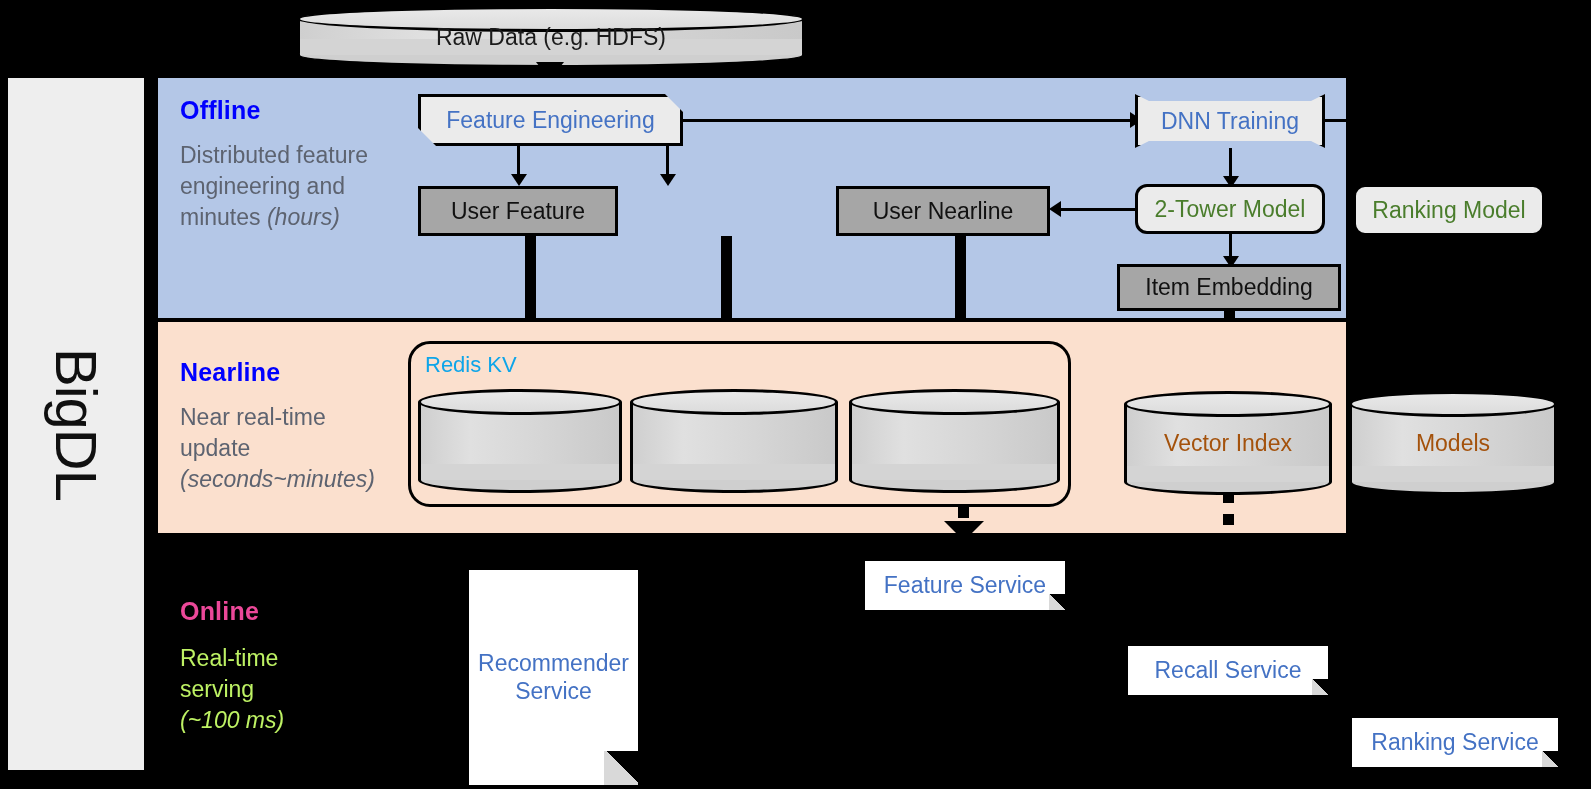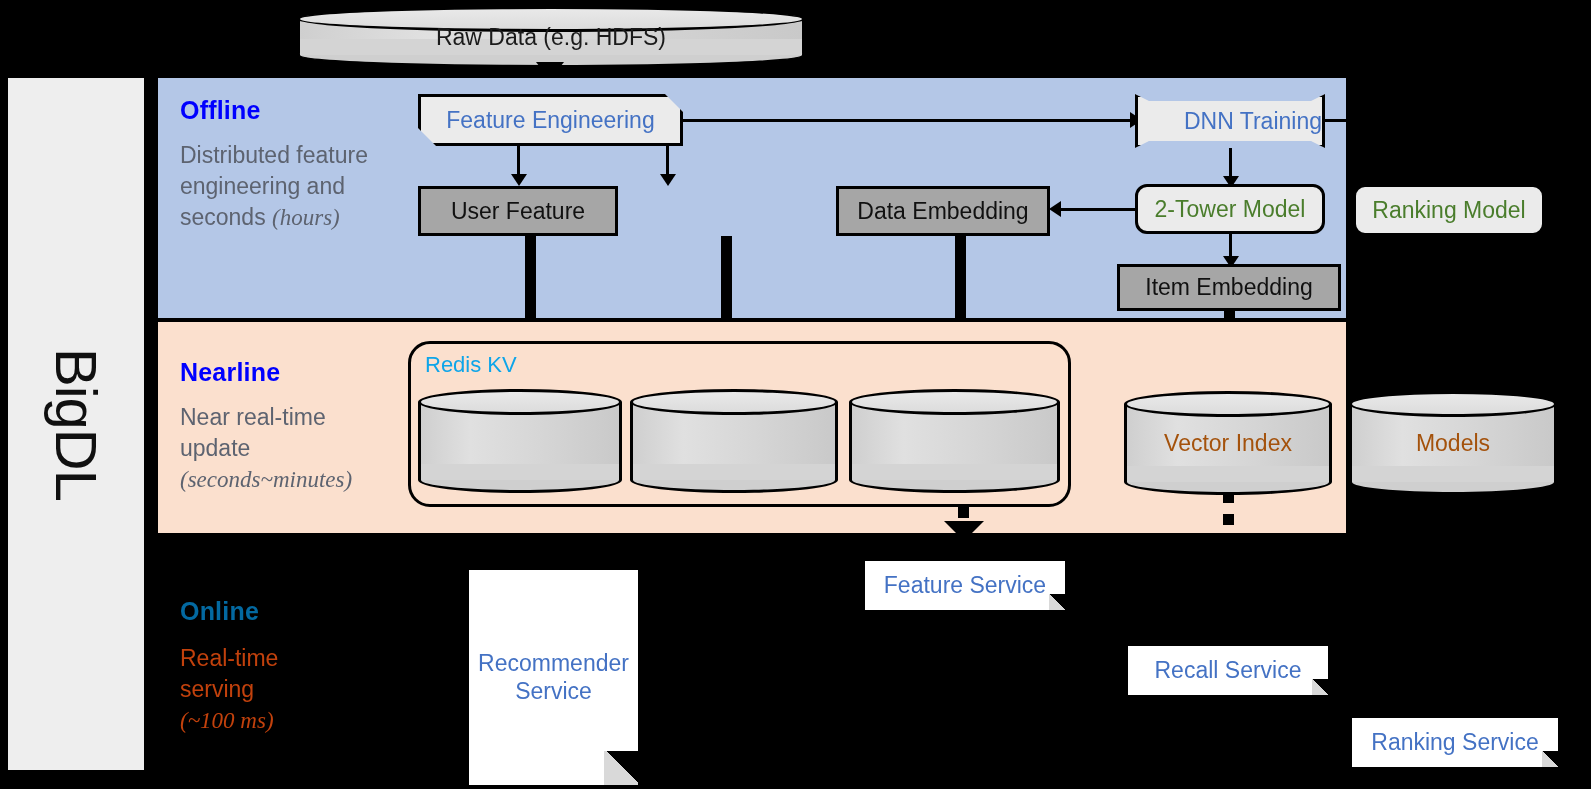--- a/index.html
+++ b/index.html
@@ -18,42 +18,42 @@
   
   .band{position:absolute;left:158px;width:1188px;}
   .band-offline{top:78px;height:240px;background:#b4c7e7;}
   .band-nearline{top:322px;height:211px;background:#fbe0ce;}
   .band-online{top:537px;height:252px;background:#000;}
 
   .band-title{position:absolute;color:#0000ff;font-size:25px;font-weight:600;
      font-family:"Liberation Sans",sans-serif;letter-spacing:.2px;}
   .band-desc{position:absolute;color:#5d6370;font-size:23px;line-height:31px;
      font-family:"Liberation Sans",sans-serif;}
-  .band-desc i{font-style:italic;font-family:Liberation Serif, serif;}
-  .band-online .band-title{color:#0369a1;}
-  .band-online .band-desc{color:#c2410c;}
+  .band-desc i{font-style:italic;}
+  .band-online .band-title{color:#ec4899;}
+  .band-online .band-desc{color:#bef264;}
 
   
   .node{position:absolute;box-sizing:border-box;display:flex;align-items:center;
     justify-content:center;text-align:center;line-height:1.15;}
 
   
   .box-grey{background:#a6a6a6;border:3px solid #000;color:#111;font-size:23px;}
 
   
   .box-proc{background:#ebebeb;border:3px solid #000;font-size:23px;}
   .box-proc.blue{color:#4472c4;}
   .box-proc.green{color:#4a7d2c;}
   .rounded{border-radius:12px;}
   
   .clip-angle{clip-path:polygon(0 0, calc(100% - 18px) 0, 100% 18px, 100% 100%, 18px 100%, 0 calc(100% - 18px));}
   
   .clip-notch{clip-path:polygon(
      0 0, 14px 7px, calc(100% - 14px) 7px, 100% 0,
-     100% 100%, calc(100% - 14px) calc(100% - 7px), 14px calc(100% - 7px), 0 100%);justify-content:flex-end;}
+     100% 100%, calc(100% - 14px) calc(100% - 7px), 14px calc(100% - 7px), 0 100%);}
 
   
   .cyl{position:absolute;}
   .cyl .body{position:absolute;left:0;right:0;top:13px;bottom:13px;
     background:linear-gradient(to right,#cfcfcf 0%,#e0e0e0 25%,#d6d6d6 60%,#c9c9c9 100%);
     border-left:3px solid #000;border-right:3px solid #000;}
   .cyl .top{position:absolute;left:0;right:0;top:0;height:26px;border-radius:50%;
     background:linear-gradient(to bottom,#e9e9e9,#dcdcdc);border:3px solid #000;box-sizing:border-box;}
   .cyl .bot{position:absolute;left:0;right:0;bottom:0;height:26px;border-radius:50%;
     background:#cfcfcf;border:3px solid #000;box-sizing:border-box;}
@@ -111,21 +111,21 @@
   </div>
 
   <div class="ln v" style="left:549px;top:68px;height:16px;"></div>
   <div class="arrow-dn fat" style="left:536px;top:62px;"></div>
 
   <div class="band band-offline">
     <div class="band-title" style="left:22px;top:18px;">Offline</div>
     <div class="band-desc" style="left:22px;top:62px;width:220px;">
       <span>Distributed feature</span><br>
       <span>engineering and</span><br>
-      <span>seconds </span><i>(hours)</i>
+      <span>minutes </span><i>(hours)</i>
     </div>
   </div>
 
   <div class="node box-proc blue clip-angle" style="left:418px;top:94px;width:265px;height:52px;">
     <span>Feature Engineering</span>
   </div>
 
   <div class="ln h" style="left:683px;top:119px;width:451px;"></div>
   <div class="arrow-rt" style="left:1130px;top:112px;"></div>
 
@@ -136,21 +136,21 @@
   <div class="ln v" style="left:517px;top:146px;height:32px;"></div>
   <div class="arrow-dn" style="left:511px;top:174px;"></div>
 
   <div class="ln v" style="left:666px;top:146px;height:32px;"></div>
   <div class="arrow-dn" style="left:660px;top:174px;"></div>
 
   <div class="node box-grey" style="left:418px;top:186px;width:200px;height:50px;">
     <span>User Feature</span>
   </div>
   <div class="node box-grey" style="left:836px;top:186px;width:214px;height:50px;">
-    <span>Data Embedding</span>
+    <span>User Nearline</span>
   </div>
 
   <div class="ln v" style="left:1229px;top:148px;height:32px;"></div>
   <div class="arrow-dn" style="left:1223px;top:176px;"></div>
 
   <div class="ln h" style="left:1325px;top:119px;width:125px;"></div>
   <div class="ln v" style="left:1447px;top:119px;height:62px;"></div>
   <div class="arrow-dn" style="left:1441px;top:176px;"></div>
 
   <div class="node box-proc green rounded" style="left:1135px;top:184px;width:190px;height:50px;">

